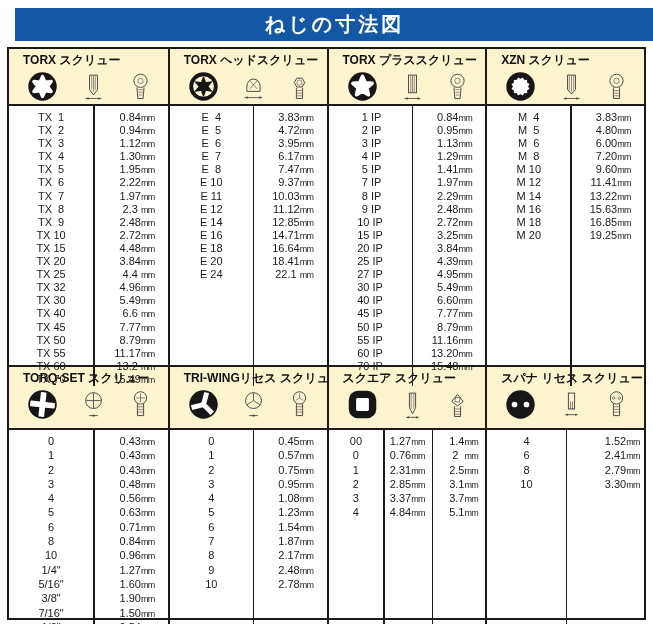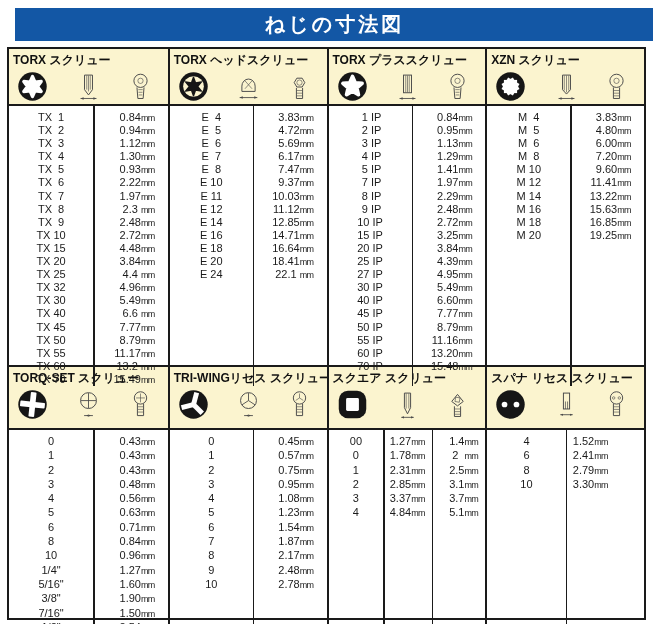--- a/index.html
+++ b/index.html
@@ -7,38 +7,38 @@
   body{font-family:"Liberation Sans","DejaVu Sans",sans-serif;color:#1b1b1b;position:relative}
   .titlebar{position:absolute;left:15px;top:8px;width:639px;height:33px;background:#1357A5;color:#fff;
     font-size:20px;font-weight:bold;text-align:center;line-height:33px;letter-spacing:3px}
   .board{position:absolute;left:7px;top:47px;width:639px;height:573px;border:2px solid #1a1a1a;
     display:flex;flex-direction:column;background:#fff}
   .section{display:grid;grid-template-columns:1fr 1fr 1fr 1fr}
   .section.top{height:318px;border-bottom:2px solid #1a1a1a}
   .section.bottom{flex:1}
   .panel{display:flex;flex-direction:column;border-left:2px solid #1a1a1a;min-width:0}
   .panel:first-child{border-left:none}
-  .panel-header{background:#FBF4CF;border-bottom:2px solid #1a1a1a;padding:3px 4px 2px 4px}
+  .panel-header{background:#FBF4CF;border-bottom:2px solid #1a1a1a;padding:3px 4px 2px 14px}
   .top .panel-header{height:57px}
   .bottom .panel-header{height:63px}
   .panel-title{font-weight:bold;font-size:12px;white-space:nowrap;color:#101010}
   .icon-row{display:flex;align-items:center;justify-content:space-between;padding:1px 12px 0 3px}
   .panel-body{flex:1;position:relative;padding-top:5px}
   .vline{position:absolute;top:0;bottom:0;width:1.5px;background:#1a1a1a;left:53%}
   .vline.v35{left:35%}.vline.v66{left:66%}.vline.v50{left:50%}
   .row{display:grid;grid-template-columns:53% 47%;font-size:11px}
   .top .row{line-height:12.1px}
   .bottom .row{line-height:13.3px}
   .cols-3 .row{grid-template-columns:35% 31% 34%}
   .spanner-grid .row{grid-template-columns:50% 50%}
   .c{white-space:pre}
   .c.label{text-align:center}
   .c.value{text-align:right;padding-right:13px}
   .cols-3 .c.value{padding-right:7px}
-  .spanner-grid .c.value{padding-right:36px}
+  .spanner-grid .c.value{padding-right:4px}
   .unit{font-size:9px;letter-spacing:-.6px}
   svg{display:block}
 </style>
 </head>
 <body>
 
 <div class="titlebar">ねじの寸法図</div>
 
 <div class="board">
 
@@ -91,21 +91,21 @@
             <span class="c value"><span>1.12</span><span class="unit">mm</span></span>
           </div>
 
           <div class="row">
             <span class="c label">TX  4</span>
             <span class="c value"><span>1.30</span><span class="unit">mm</span></span>
           </div>
 
           <div class="row">
             <span class="c label">TX  5</span>
-            <span class="c value"><span>0.93</span><span class="unit">mm</span></span>
+            <span class="c value"><span>1.95</span><span class="unit">mm</span></span>
           </div>
 
           <div class="row">
             <span class="c label">TX  6</span>
             <span class="c value"><span>2.22</span><span class="unit">mm</span></span>
           </div>
 
           <div class="row">
             <span class="c label">TX  7</span>
             <span class="c value"><span>1.97</span><span class="unit">mm</span></span>
@@ -221,21 +221,21 @@
             <span class="c value"><span>3.83</span><span class="unit">mm</span></span>
           </div>
 
           <div class="row">
             <span class="c label">E  5</span>
             <span class="c value"><span>4.72</span><span class="unit">mm</span></span>
           </div>
 
           <div class="row">
             <span class="c label">E  6</span>
-            <span class="c value"><span>5.69</span><span class="unit">mm</span></span>
+            <span class="c value"><span>3.95</span><span class="unit">mm</span></span>
           </div>
 
           <div class="row">
             <span class="c label">E  7</span>
             <span class="c value"><span>6.17</span><span class="unit">mm</span></span>
           </div>
 
           <div class="row">
             <span class="c label">E  8</span>
             <span class="c value"><span>7.47</span><span class="unit">mm</span></span>
@@ -743,21 +743,21 @@
         <div class="vline v66"></div>
 
           <div class="row">
             <span class="c label">00</span>
             <span class="c value"><span>1.27</span><span class="unit">mm</span></span>
             <span class="c value"><span>1.4</span><span class="unit">mm</span></span>
           </div>
 
           <div class="row">
             <span class="c label">0</span>
-            <span class="c value"><span>1.78</span><span class="unit">mm</span></span>
+            <span class="c value"><span>0.76</span><span class="unit">mm</span></span>
             <span class="c value"><span>2  </span><span class="unit">mm</span></span>
           </div>
 
           <div class="row">
             <span class="c label">1</span>
             <span class="c value"><span>2.31</span><span class="unit">mm</span></span>
             <span class="c value"><span>2.5</span><span class="unit">mm</span></span>
           </div>
 
           <div class="row">

